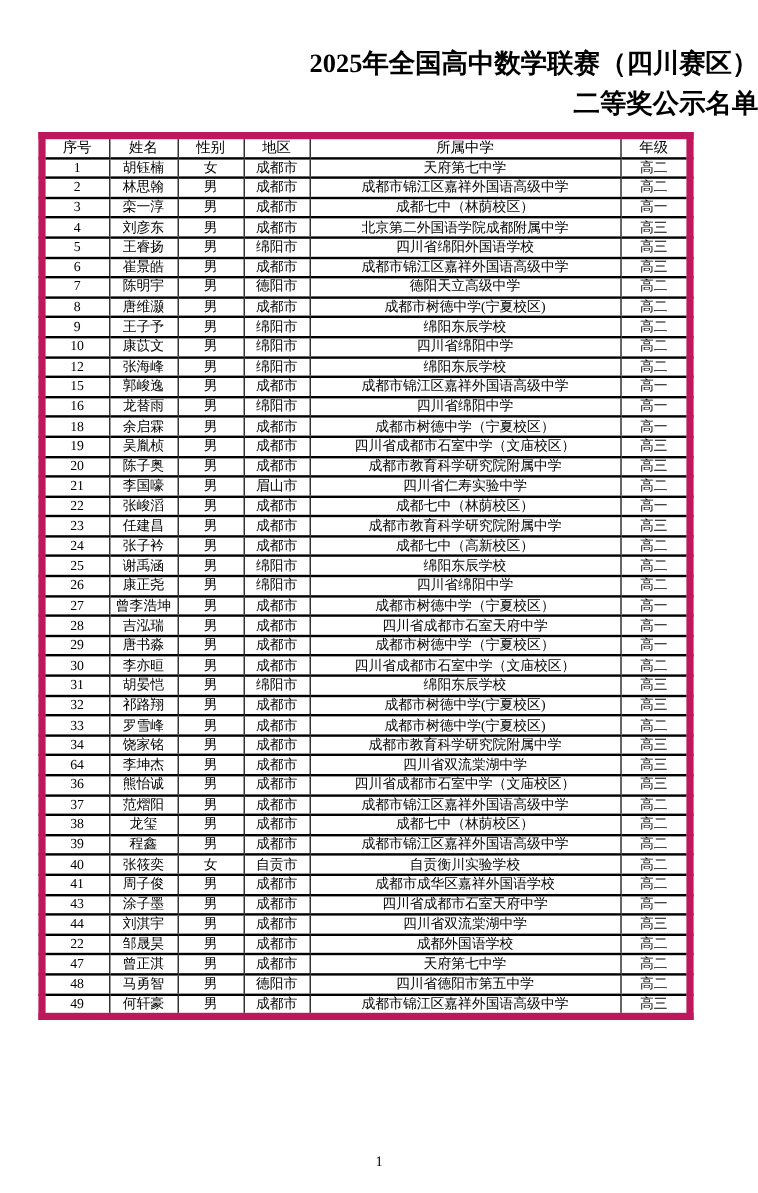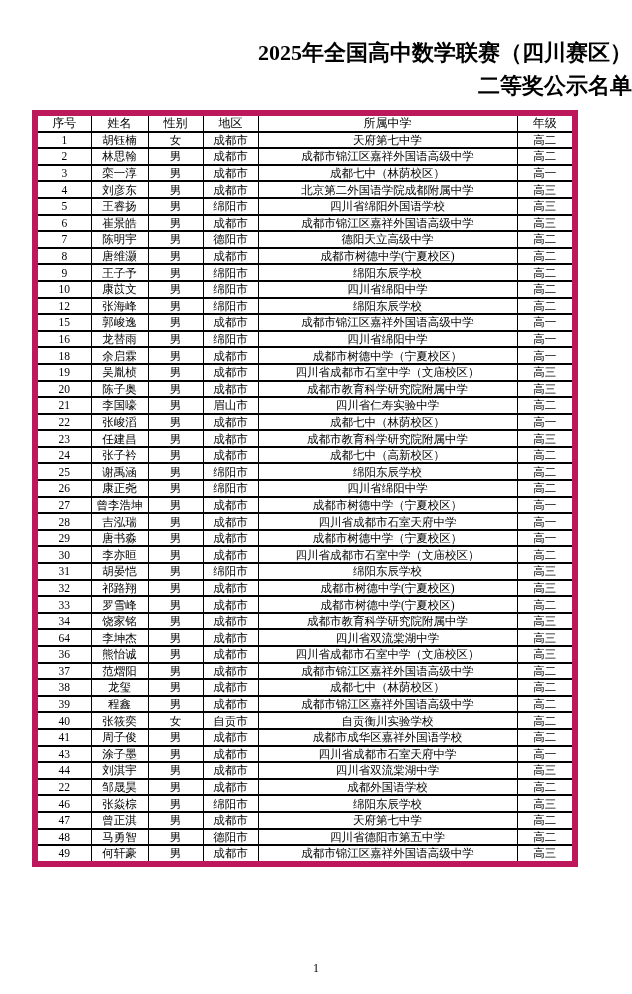--- a/index.html
+++ b/index.html
@@ -407,28 +407,20 @@
         </tr>
         <tr>
           <td>22</td>
           <td>邹晟昊</td>
           <td>男</td>
           <td>成都市</td>
           <td>成都外国语学校</td>
           <td>高二</td>
         </tr>
         <tr>
-          <td>46</td>
-          <td>张焱棕</td>
-          <td>男</td>
-          <td>绵阳市</td>
-          <td>绵阳东辰学校</td>
-          <td>高三</td>
-        </tr>
-        <tr>
           <td>47</td>
           <td>曾正淇</td>
           <td>男</td>
           <td>成都市</td>
           <td>天府第七中学</td>
           <td>高二</td>
         </tr>
         <tr>
           <td>48</td>
           <td>马勇智</td>

